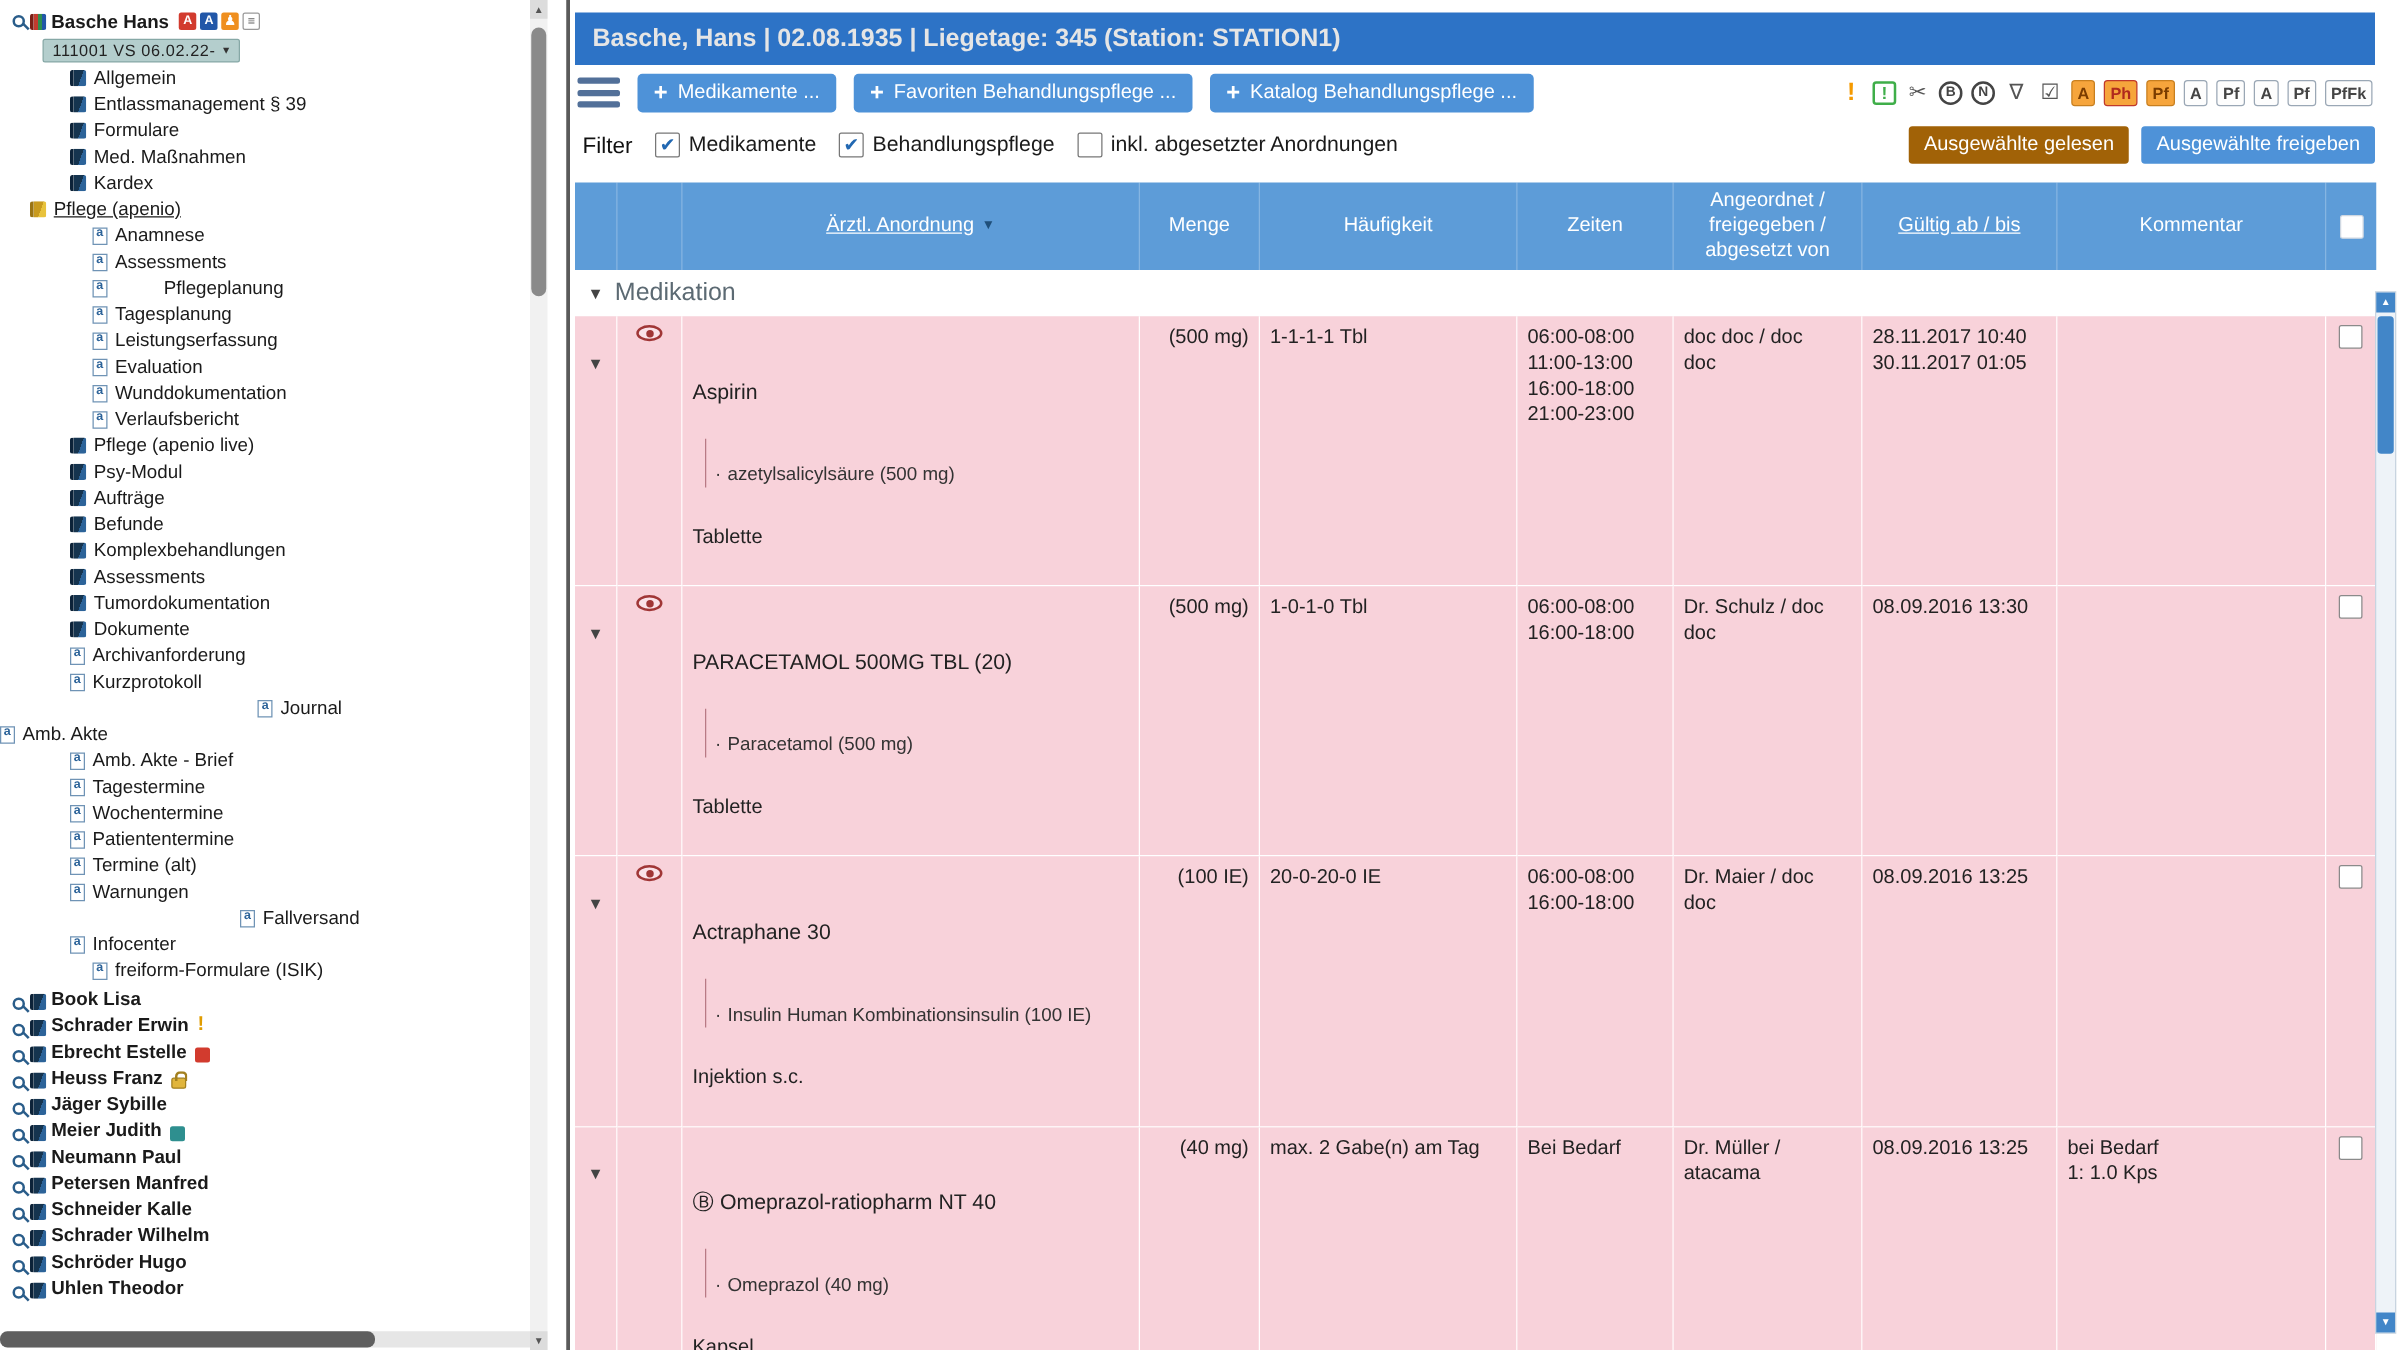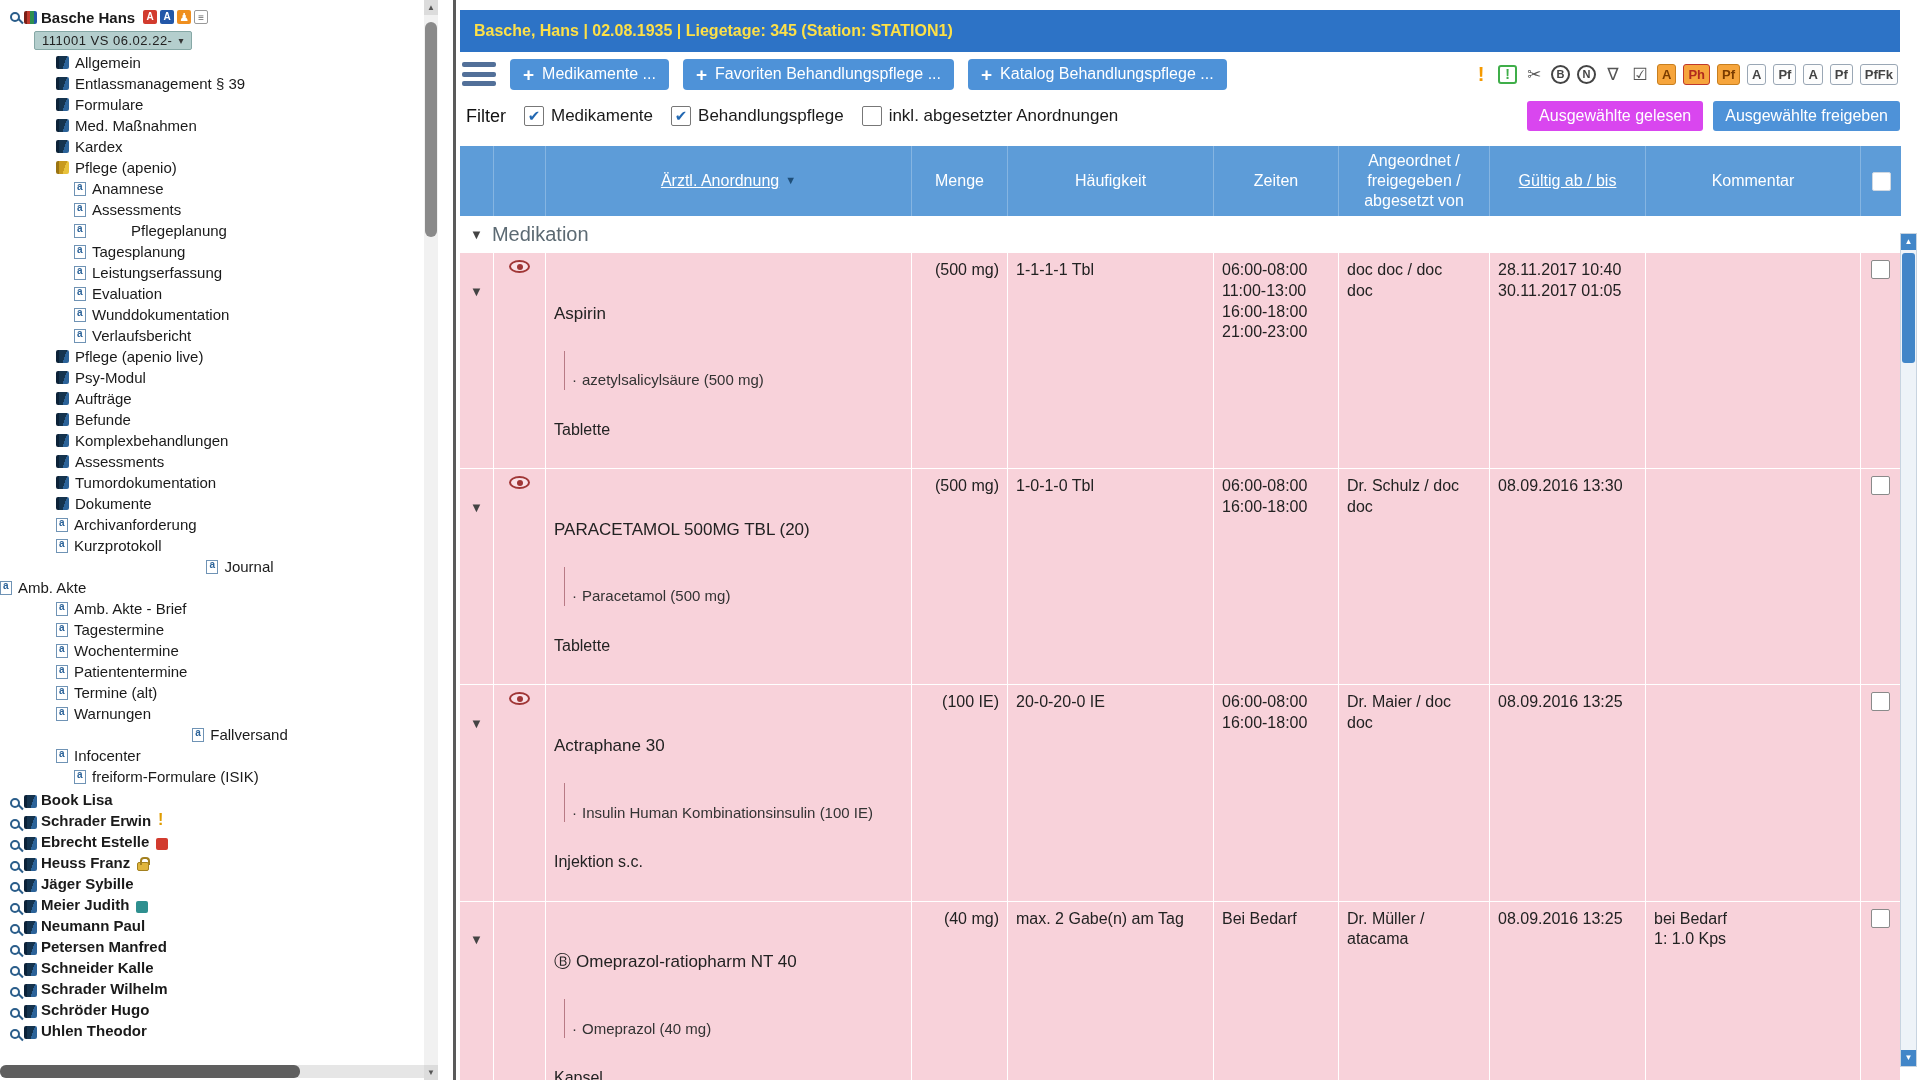--- a/index.html
+++ b/index.html
@@ -50,21 +50,21 @@
   .sidescroll{width:14px;height:1080px;background:#f1f1f1;position:relative;flex:none}
   .ss-btn{position:absolute;left:0;width:14px;height:15px;background:#dcdcdc;color:#555;font-size:8px;text-align:center;line-height:15px}
   .ss-btn.up{top:0}.ss-btn.down{bottom:0}
   .ss-thumb{position:absolute;left:1px;top:22px;width:12px;height:215px;background:#8a8a8a;border-radius:6px}
 
   .gapcol{width:15px;height:1080px;background:#fff;flex:none}
   .divider{width:3px;height:1080px;background:#5a5a5a;flex:none}
 
   
   .main{flex:1;position:relative;padding:10px 20px 0 4px;overflow:hidden}
-  .titlebar{height:42px;background:#2d73c6;color:#fde047;font-size:16px;font-weight:bold;line-height:42px;padding-left:14px}
+  .titlebar{height:42px;background:#2d73c6;color:#e5e5e5;font-size:20px;font-weight:bold;line-height:42px;padding-left:14px}
   .toolbar{height:44px;display:flex;align-items:center;gap:14px;padding:0 2px}
   .hamburger{width:34px;height:24px;display:flex;flex-direction:column;justify-content:space-between;cursor:pointer}
   .hamburger span{display:block;height:5px;background:#527099;border-radius:2px}
   .addbtn{display:inline-flex;align-items:center;gap:8px;background:#4e92d8;color:#fff;border:none;border-radius:4px;height:31px;padding:0 13px;font-size:16px;font-family:inherit;cursor:pointer}
   .addbtn .plus{font-size:19px;font-weight:bold;line-height:1}
   .iconstrip{margin-left:auto;display:inline-flex;align-items:center;gap:7px}
   .tico{display:inline-flex;align-items:center;justify-content:center;width:20px;height:20px;font-size:16px}
   .ico-orange{color:#f59a00;font-weight:bold;font-size:20px}
   .ico-green{border:2px solid #3fae49;color:#3fae49;font-weight:bold;width:19px;height:19px;border-radius:3px;font-size:14px}
   .ico-gray{color:#555;font-size:17px}
@@ -75,21 +75,21 @@
   .b-plain{background:#fdfdfd;border:1px solid #9aa7b5;color:#444}
 
   .filterbar{height:40px;display:flex;align-items:center;gap:18px;padding-left:6px}
   .filterlabel{font-size:18px;color:#111}
   .fcbwrap{display:inline-flex;align-items:center;gap:18px}
   .fcb{display:inline-flex;align-items:center;gap:7px;font-size:17px;cursor:pointer}
   .cb{display:inline-flex;align-items:center;justify-content:center;width:20px;height:20px;background:#fff;border:1px solid #777;border-radius:2px}
   .cb.checked::after{content:"✔";color:#2268b2;font-weight:bold;font-size:15px}
   .filteractions{margin-left:auto;display:inline-flex;gap:10px}
   .act-btn{border:none;border-radius:3px;height:30px;padding:0 12px;font-size:16px;font-family:inherit;color:#fff;cursor:pointer}
-  .act-read{background:#d946ef}
+  .act-read{background:#a16207}
   .act-release{background:#4e92d8}
 
   
   .otable{margin-top:10px;width:1441px}
   .grid{display:grid;grid-template-columns:34px 52px 366px 96px 206px 125px 151px 156px 215px 40px}
   .thead{background:#5d9cd8;color:#fff;height:70px}
   .thead .hc{display:flex;align-items:center;justify-content:center;text-align:center;font-size:16px;white-space:pre-line;border-right:1px solid rgba(255,255,255,.25);line-height:1.25}
   .thead .hc:last-child{border-right:none}
   .hc .u{text-decoration:underline;cursor:pointer}
   .sorttri{margin-left:6px;font-size:11px;color:#1f4f7a}
@@ -160,21 +160,21 @@
     <span class="tlabel">Formulare</span>
   </div>
         <div class="tree-item" style="padding-left: 56px;">
     <span class="ticon book-navy"></span>
     <span class="tlabel">Med. Maßnahmen</span>
   </div>
         <div class="tree-item" style="padding-left: 56px;">
     <span class="ticon book-navy"></span>
     <span class="tlabel">Kardex</span>
   </div>
-        <div class="tree-item" style="padding-left: 56px;">
+        <div class="tree-item" style="padding-left: 24px; text-decoration: underline;">
     <span class="ticon book-yellow"></span>
     <span class="tlabel">Pflege (apenio)</span>
   </div>
         <div class="tree-item" style="padding-left: 74px;">
     <span class="ticon page-blue"></span>
     <span class="tlabel">Anamnese</span>
   </div>
         <div class="tree-item" style="padding-left: 74px;">
     <span class="ticon page-blue"></span>
     <span class="tlabel">Assessments</span>

